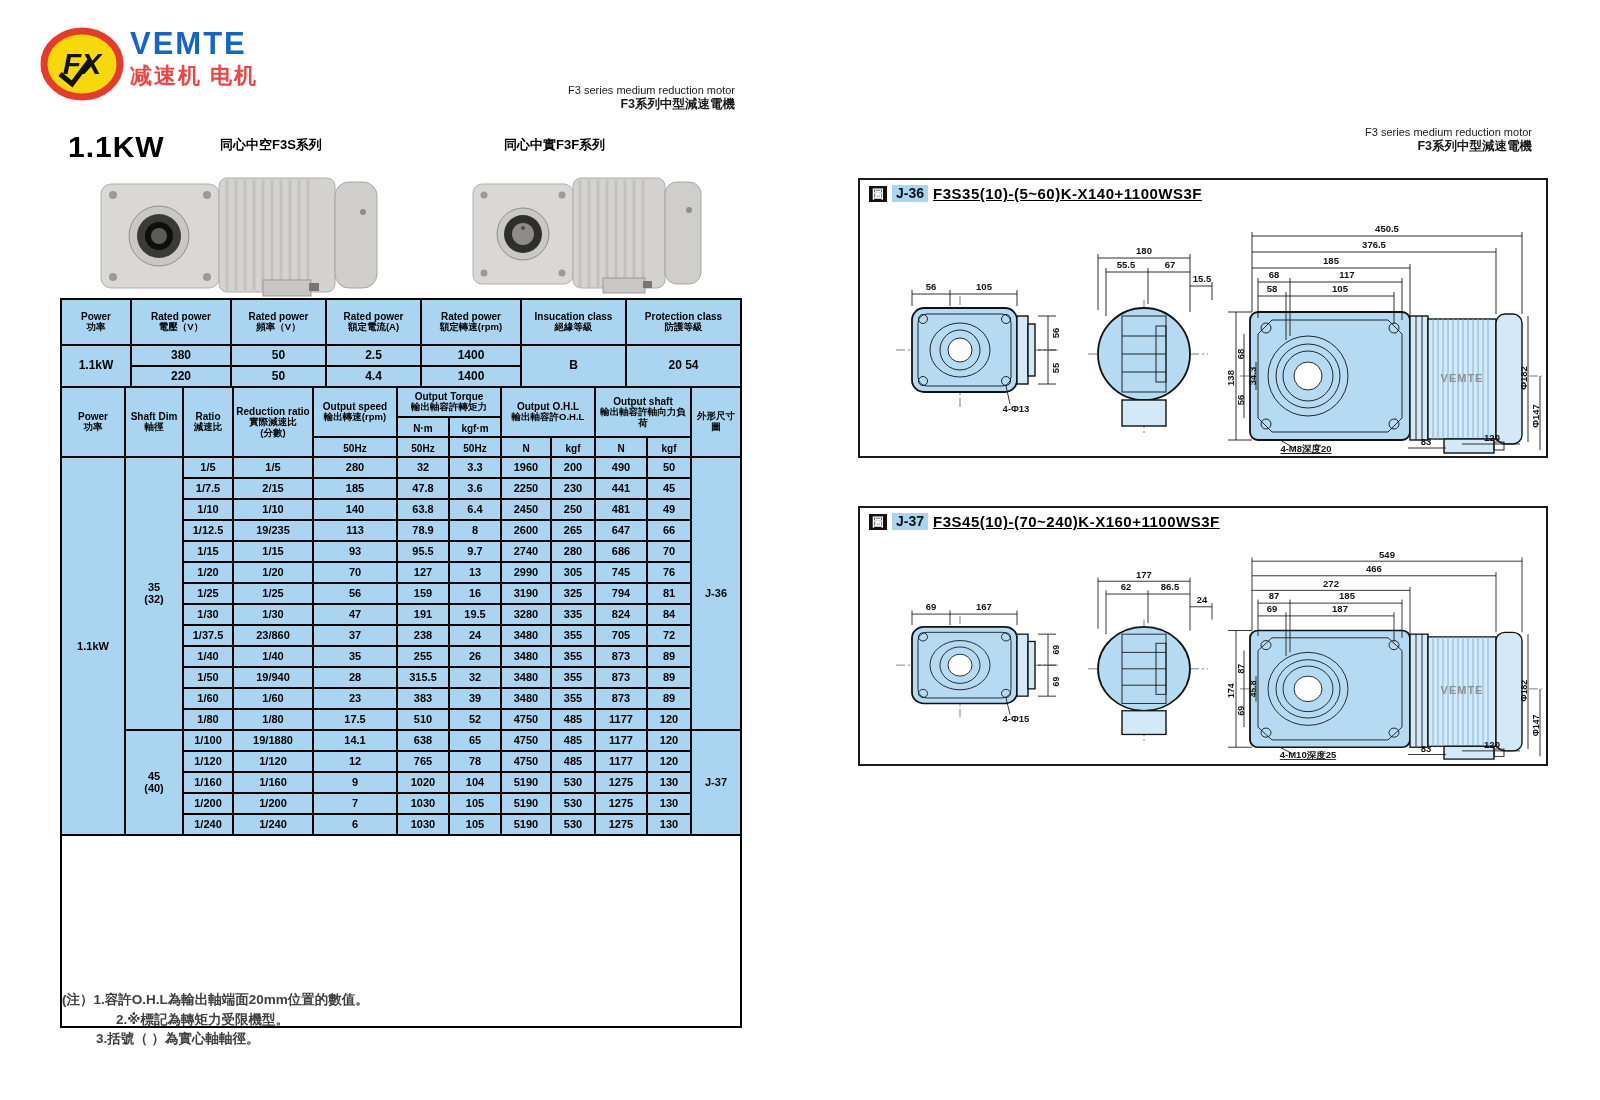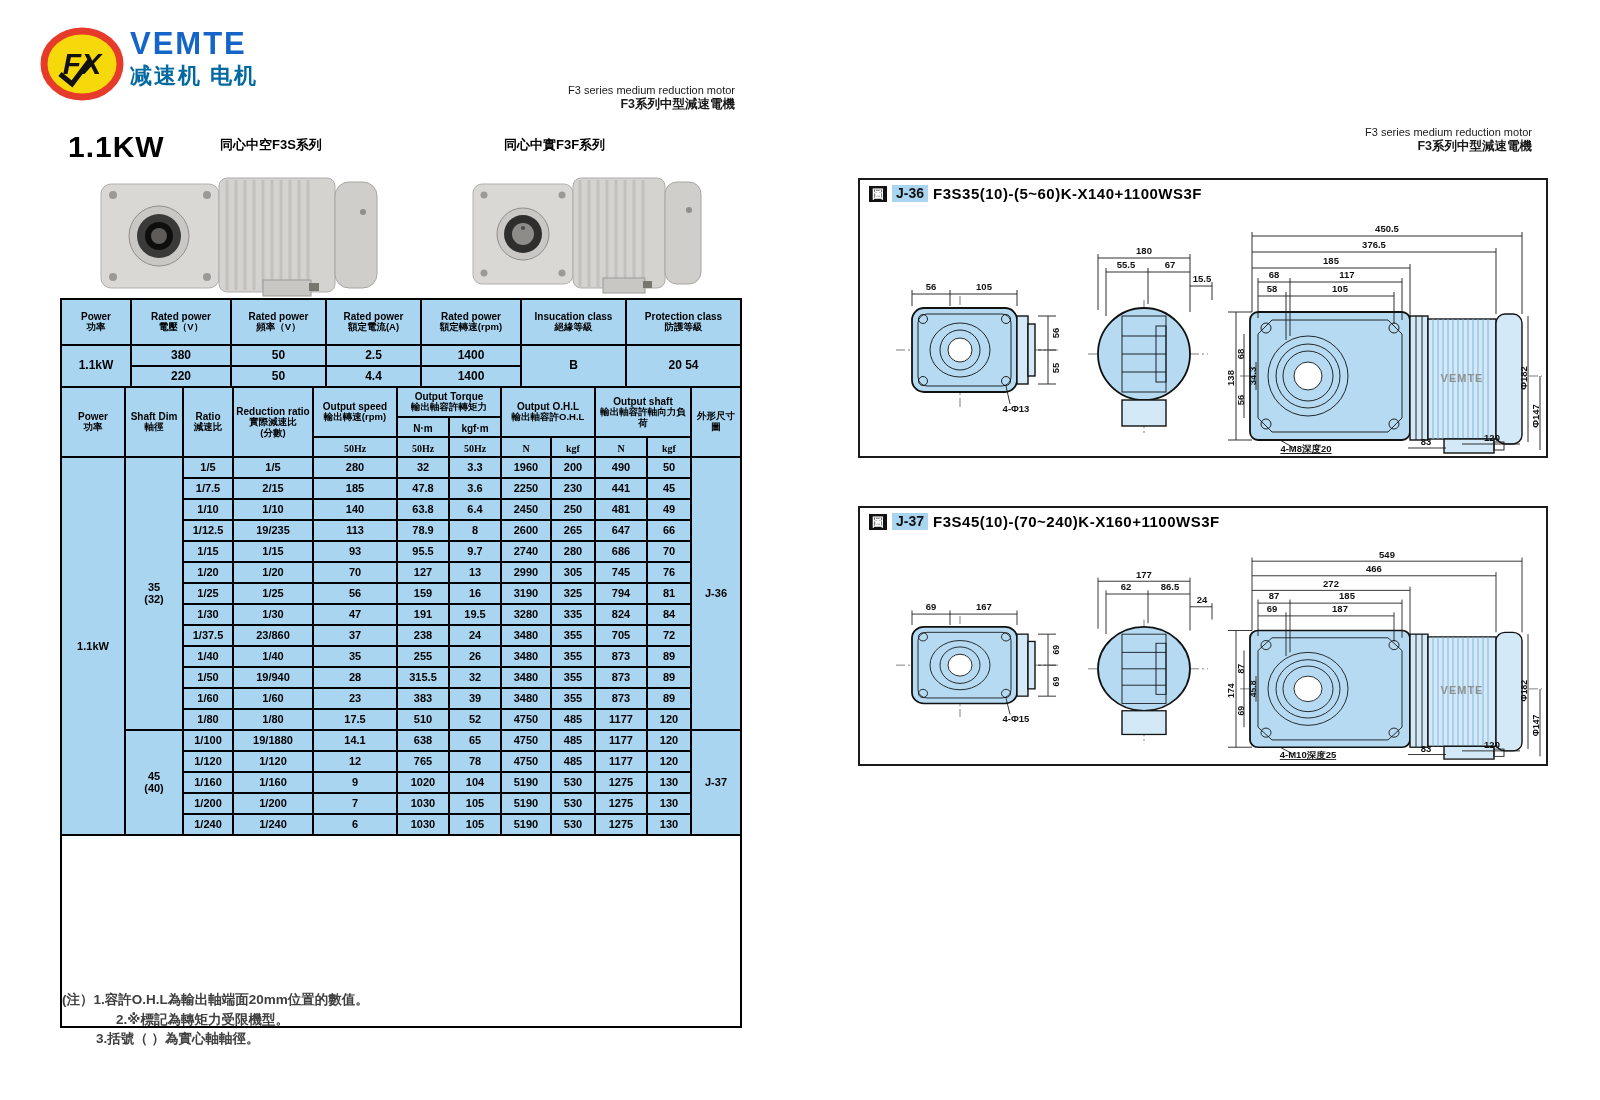--- a/index.html
+++ b/index.html
@@ -9,21 +9,21 @@
 
   
   .hdr{ text-align:right; line-height:1.15;}
   .hdr .en{font-size:11px;color:#1a1a1a;}
   .hdr .zh{font-size:12.5px;font-weight:bold;color:#1a1a1a;}
   .power-title{font-size:30px;font-weight:bold;letter-spacing:1px;}
   .series-label{font-size:13px;font-weight:bold;}
 
   
   .brand-name{font-size:31px;font-weight:bold;color:#1565c8;letter-spacing:2px;line-height:1;}
-  .brand-sub{font-size:22px;font-weight:bold;color:#0369a1;letter-spacing:2px;line-height:1.1;}
+  .brand-sub{font-size:22px;font-weight:bold;color:#ef4444;letter-spacing:2px;line-height:1.1;}
 
   
   table.tbl{border-collapse:collapse;table-layout:fixed;}
   table.tbl th, table.tbl td{border:2px solid #000;background:#a9d5f1;text-align:center;
       vertical-align:middle;padding:0 1px;font-weight:bold;line-height:1.12;}
   .hen{font-size:10px;} .hzh{font-size:9.5px;font-weight:bold;}
   #power-table td{font-size:12px;height:19px;}
   #power-table th{height:44px;}
   #spec-table td{font-size:11px;height:19px;}
   #spec-table .filler{background:#fff;height:190px;border:2px solid #000;}
@@ -31,21 +31,21 @@
   .dim-cell{font-size:12px;}
 
   .notes{font-size:13.5px;font-weight:bold;line-height:1.45;color:#404040;}
   .notes div{white-space:pre;}
 
   
   .panel{border:2.5px solid #1a1a1a;background:#fff;}
   .panel-head{position:absolute;top:5px;left:9px;display:flex;align-items:center;gap:5px;}
   .badge-zh{background:#111;color:#fff;font-size:12px;font-weight:bold;padding:2px 3px;line-height:1;}
   .badge-id{background:#a9d5f1;color:#111;font-size:14px;font-weight:bold;padding:1px 4px;line-height:1.1;}
-  .panel-title{font-size:15px;font-weight:bold;letter-spacing:0.5px;}
+  .panel-title{font-size:15px;font-weight:bold;letter-spacing:0.5px;text-decoration:underline;}
 
   
   .part{fill:#b5daf2;stroke:#111;stroke-width:1.8;}
   .part2{fill:#d3e9f7;stroke:#111;stroke-width:1.4;}
   .thin{stroke:#111;stroke-width:0.9;fill:none;}
   .rib{stroke:#7fb3d8;stroke-width:1;}
   .dl{stroke:#1a1a1a;stroke-width:0.9;fill:none;}
   .cl{stroke:#444;stroke-width:0.7;stroke-dasharray:9 3 2 3;fill:none;}
   text.dt{font:bold 9.5px "Liberation Sans",sans-serif;fill:#111;text-anchor:middle;}
   text.brandtxt{font:bold 11px "Liberation Sans",sans-serif;fill:#8f8f8f;text-anchor:middle;letter-spacing:1px;}
@@ -243,21 +243,21 @@
           <div class="hzh">輸出軸容許軸向力負荷</div>
         </th>
     <th rowspan="3">
           <div class="hzh">外形尺寸圖</div>
         </th>
   </tr>
   <tr style="height:17px;">
     <th><span class="hen">N·m</span></th>
     <th><span class="hen">kgf·m</span></th>
   </tr>
-  <tr style="height:17px;font-family:Liberation Serif, serif;">
+  <tr style="height:17px;">
     <th><span class="hen">50Hz</span></th>
     <th><span class="hen">50Hz</span></th>
     <th><span class="hen">50Hz</span></th>
     <th><span class="hen">N</span></th>
     <th><span class="hen">kgf</span></th>
     <th><span class="hen">N</span></th>
     <th><span class="hen">kgf</span></th>
   </tr>
   </thead>
   <tbody id="spec-body">

